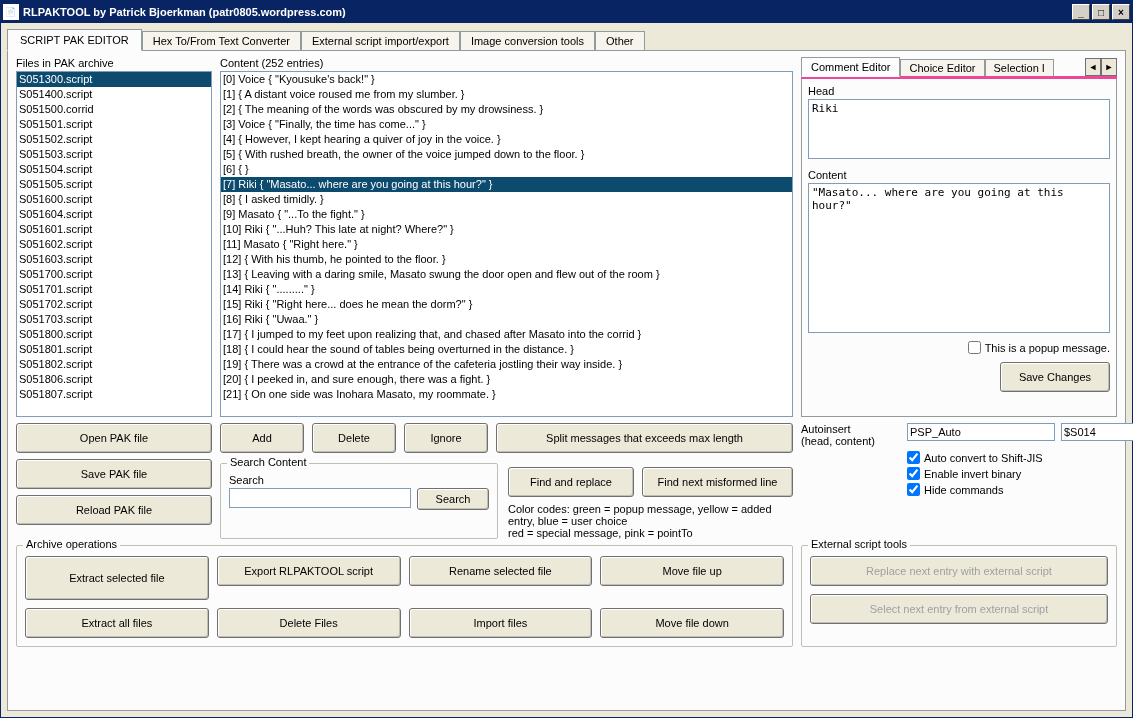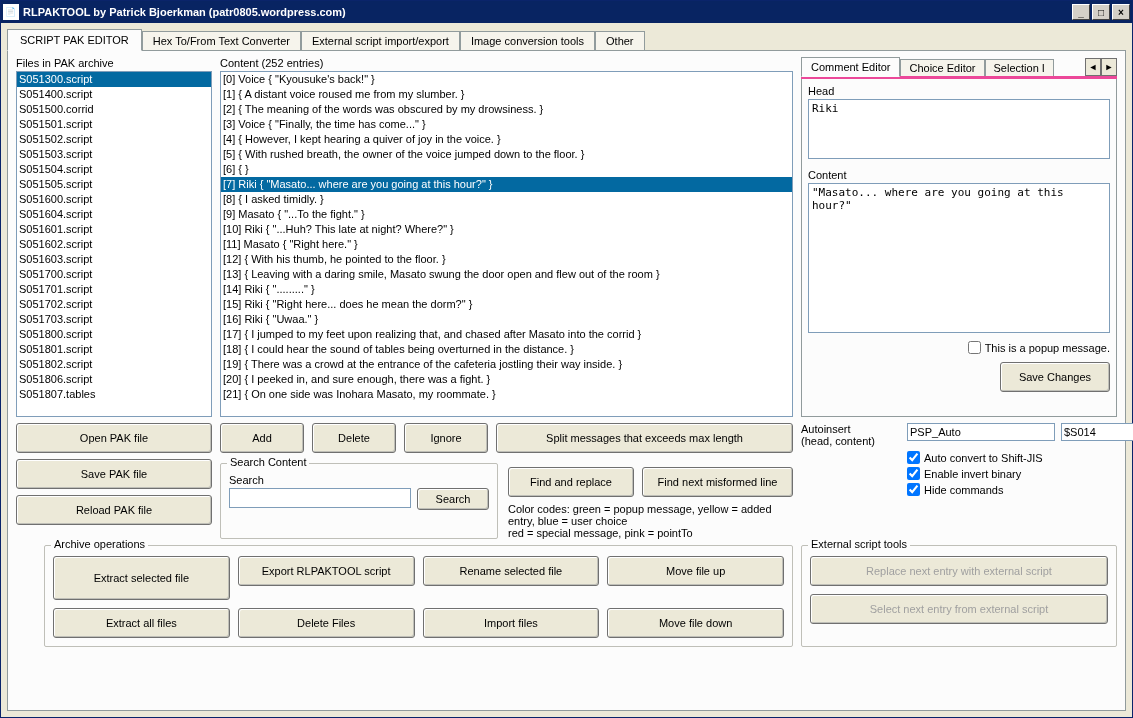--- a/index.html
+++ b/index.html
@@ -83,21 +83,21 @@
 }
 .label { font-size: 11px; color: #000; }
 .listbox {
   background: #fff;
   border: 1px solid #7f9db9;
   font-size: 11px;
   overflow-y: auto;
   overflow-x: hidden;
 }
 .listbox .item { padding: 0 2px; white-space: nowrap; cursor: default; line-height:15px; }
-.listbox .item.selected { background: #0369a1; color: #fff; }
+.listbox .item.selected { background: #0c4a6e; color: #fff; }
 .btn {
   background: #ece9d8;
   border: 1px solid #707070;
   border-radius: 3px;
   font-size: 11px;
   padding: 4px 6px;
   text-align: center;
   cursor: default;
   box-shadow: inset 1px 1px 0 #fff, inset -1px -1px 0 #bfbfb8;
 }
@@ -186,21 +186,21 @@
               <div class="item">S051602.script</div>
               <div class="item">S051603.script</div>
               <div class="item">S051700.script</div>
               <div class="item">S051701.script</div>
               <div class="item">S051702.script</div>
               <div class="item">S051703.script</div>
               <div class="item">S051800.script</div>
               <div class="item">S051801.script</div>
               <div class="item">S051802.script</div>
               <div class="item">S051806.script</div>
-              <div class="item">S051807.tables</div>
+              <div class="item">S051807.script</div>
             </div>
         </div>
 
         <div class="midcol">
           <div class="label" style="margin-bottom:2px;">Content (252 entries)</div>
           <div class="listbox" id="entrieslist" style="height:346px;">
               <div class="item">[0] Voice { "Kyousuke's back!" }</div>
               <div class="item">[1]  { A distant voice roused me from my slumber. }</div>
               <div class="item">[2]  { The meaning of the words was obscured by my drowsiness. }</div>
               <div class="item">[3] Voice { "Finally, the time has come..." }</div>
@@ -307,21 +307,21 @@
                 <span>Enable invert binary</span>
               </label>
             <label class="checkbox">
                 <input type="checkbox" checked="" style="">
                 <span>Hide commands</span>
               </label>
           </div>
         </div>
       </div>
 
-      <div style="display:grid;grid-template-columns:1fr 316px;gap:8px;margin-left:28px;">
+      <div style="display:grid;grid-template-columns:1fr 316px;gap:8px;">
         <div class="groupbox">
           <div class="legend">Archive operations</div>
           <div style="display:grid;grid-template-columns:repeat(4,1fr);gap:8px;">
             <button class="btn" style="height:44px;">Extract selected file</button>
             <button class="btn" style="height:30px;">Export RLPAKTOOL script</button>
             <button class="btn" style="height:30px;">Rename selected file</button>
             <button class="btn" style="height:30px;">Move file up</button>
             <button class="btn" style="height:30px;">Extract all files</button>
             <button class="btn" style="height:30px;">Delete Files</button>
             <button class="btn" style="height:30px;">Import files</button>

